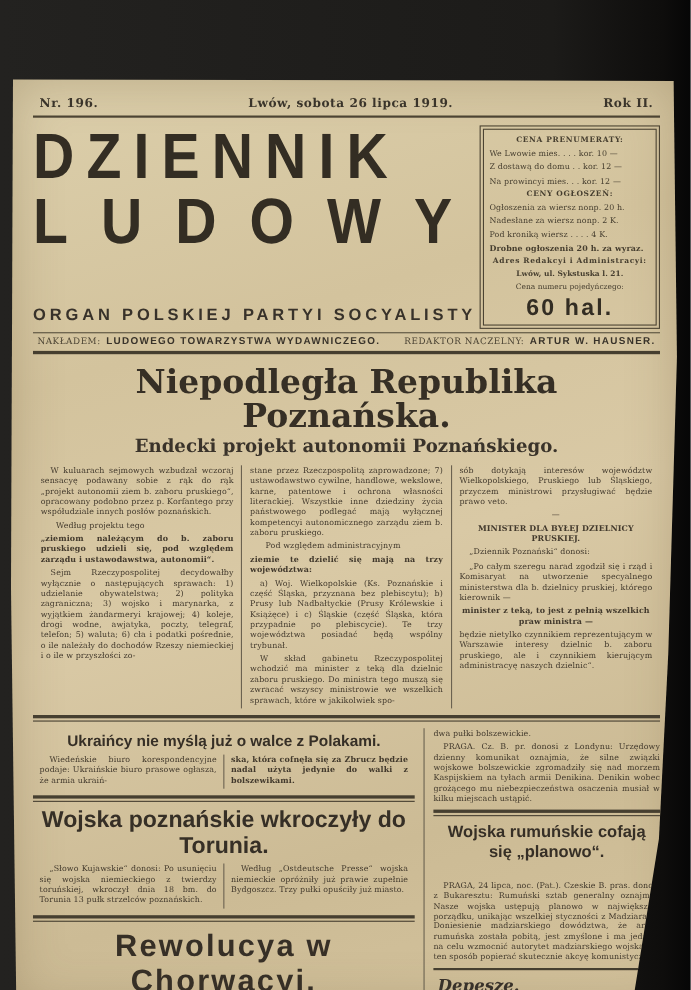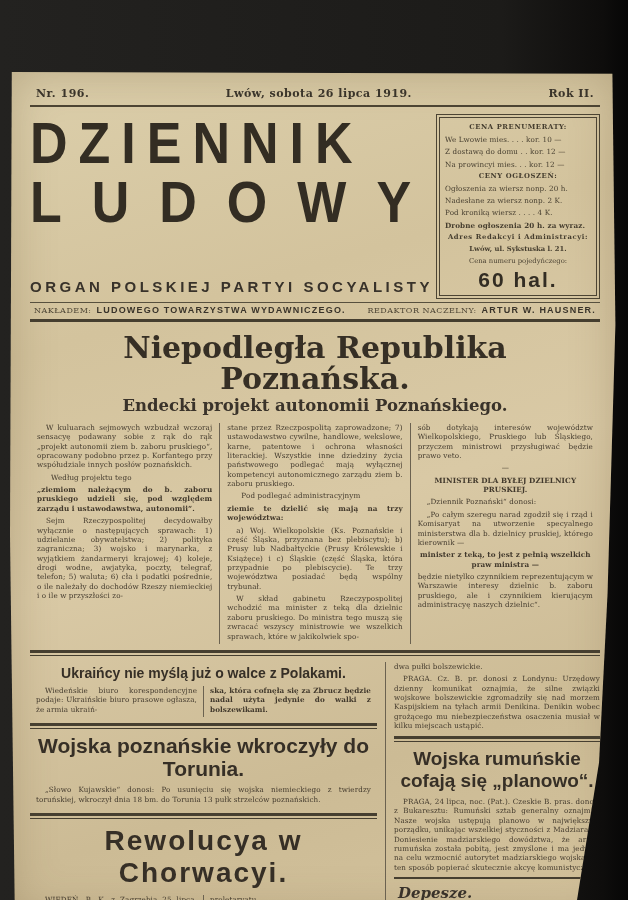--- a/index.html
+++ b/index.html
@@ -58,21 +58,21 @@
   .rule-dbl{border-top:3px solid #463f30;border-bottom:1px solid #463f30;height:2px;margin:6px 0;}
   .rule-th{border-top:2px solid #463f30;margin:5px 0;}
   
   .zone{display:flex;margin-top:2px;}
   .zleft{flex:1 1 63%;padding-right:8px;}
   .zright{flex:0 0 206px;border-left:1px solid #6b6250;padding-left:8px;}
   .sh{font-family:"Liberation Sans",sans-serif;font-weight:bold;color:#362f26;text-align:center;}
   .sh-uk{font-size:14px;line-height:1.08;margin:4px 0 5px;}
   .sh-to{font-size:21px;line-height:1.08;margin:4px 0 5px;}
   .sh-ch{font-size:28px;letter-spacing:2px;margin:5px 0 6px;}
-  .sh-ru{font-size:19px;line-height:1.15;margin:5px 6px 5px;}
+  .sh-ru{font-size:15px;line-height:1.15;margin:5px 6px 17px;}
   .cols2{display:flex;}
   .c2{flex:1;padding:0 6px;}
   .c2 + .c2{border-left:1px solid #6b6250;}
   .depesze{font:bold italic 15px/1 "DejaVu Serif",serif;color:#39322a;margin:7px 0 4px;padding-left:4px;}
   .mini-h{font:bold 8px/1.2 "Liberation Sans",sans-serif;text-align:left;color:#39322a;margin:4px 0 2px;}
 </style>
 </head>
 <body>
 
 <div class="stage">
@@ -134,21 +134,21 @@
       <div class="h2">Endecki projekt autonomii Poznańskiego.</div>
       <div class="cols3">
         <div class="col">
             <p class="p ind">W kuluarach sejmowych wzbudzał wczoraj sensacyę podawany sobie z rąk do rąk „projekt autonomii ziem b. zaboru pruskiego“, opracowany podobno przez p. Korfantego przy współudziale innych posłów poznańskich.</p>
             <p class="p lead">Według projektu tego</p>
             <p class="p bold">„ziemiom należącym do b. zaboru pruskiego udzieli się, pod względem zarządu i ustawodawstwa, autonomii“.</p>
             <p class="p ind">Sejm Rzeczypospolitej decydowałby wyłącznie o następujących sprawach: 1) udzielanie obywatelstwa; 2) polityka zagraniczna; 3) wojsko i marynarka, z wyjątkiem żandarmeryi krajowej; 4) koleje, drogi wodne, awjatyka, poczty, telegraf, telefon; 5) waluta; 6) cła i podatki pośrednie, o ile należały do dochodów Rzeszy niemieckiej i o ile w przyszłości zo-</p>
           </div>
         <div class="col">
             <p class="p ">stane przez Rzeczpospolitą zaprowadzone; 7) ustawodawstwo cywilne, handlowe, wekslowe, karne, patentowe i ochrona własności literackiej. Wszystkie inne dziedziny życia państwowego podlegać mają wyłącznej kompetencyi autonomicznego zarządu ziem b. zaboru pruskiego.</p>
-            <p class="p lead">Pod podlegać administracyjnym</p>
+            <p class="p lead">Pod względem administracyjnym</p>
             <p class="p bold">ziemie te dzielić się mają na trzy województwa:</p>
             <p class="p ind">a) Woj. Wielkopolskie (Ks. Poznańskie i część Śląska, przyznana bez plebiscytu); b) Prusy lub Nadbałtyckie (Prusy Królewskie i Książęce) i c) Śląskie (część Śląska, która przypadnie po plebiscycie). Te trzy województwa posiadać będą wspólny trybunał.</p>
             <p class="p ind">W skład gabinetu Rzeczypospolitej wchodzić ma minister z teką dla dzielnic zaboru pruskiego. Do ministra tego muszą się zwracać wszyscy ministrowie we wszelkich sprawach, które w jakikolwiek spo-</p>
           </div>
         <div class="col">
             <p class="p ">sób dotykają interesów województw Wielkopolskiego, Pruskiego lub Śląskiego, przyczem ministrowi przysługiwać będzie prawo veto.</p>
             <p class="p c">—</p>
             <p class="p boldc">MINISTER DLA BYŁEJ DZIELNICY PRUSKIEJ.</p>
             <p class="p ind">„Dziennik Poznański“ donosi:</p>
             <p class="p ind">„Po całym szeregu narad zgodził się i rząd i Komisaryat na utworzenie specyalnego ministerstwa dla b. dzielnicy pruskiej, którego kierownik —</p>
@@ -177,20 +177,23 @@
         </div>
 
         <div class="rule-dbl"></div>
 
         <div>
           <div class="sh sh-to">Wojska poznańskie wkroczyły do Torunia.</div>
           <div class="cols2">
             <div class="c2">
                 <p class="p ind">„Słowo Kujawskie“ donosi: Po usunięciu się wojska niemieckiego z twierdzy toruńskiej, wkroczył dnia 18 bm. do Torunia 13 pułk strzelców poznańskich.</p>
               </div>
+            <div class="c2">
+                <p class="p ind">Według „Ostdeutsche Presse“ wojska niemieckie opróżniły już prawie zupełnie Bydgoszcz. Trzy pułki opuściły już miasto.</p>
+              </div>
           </div>
         </div>
 
         <div class="rule-dbl"></div>
 
         <div>
           <div class="sh sh-ch">Rewolucya w Chorwacyi.</div>
           <div class="cols2">
 
             <div class="c2">

